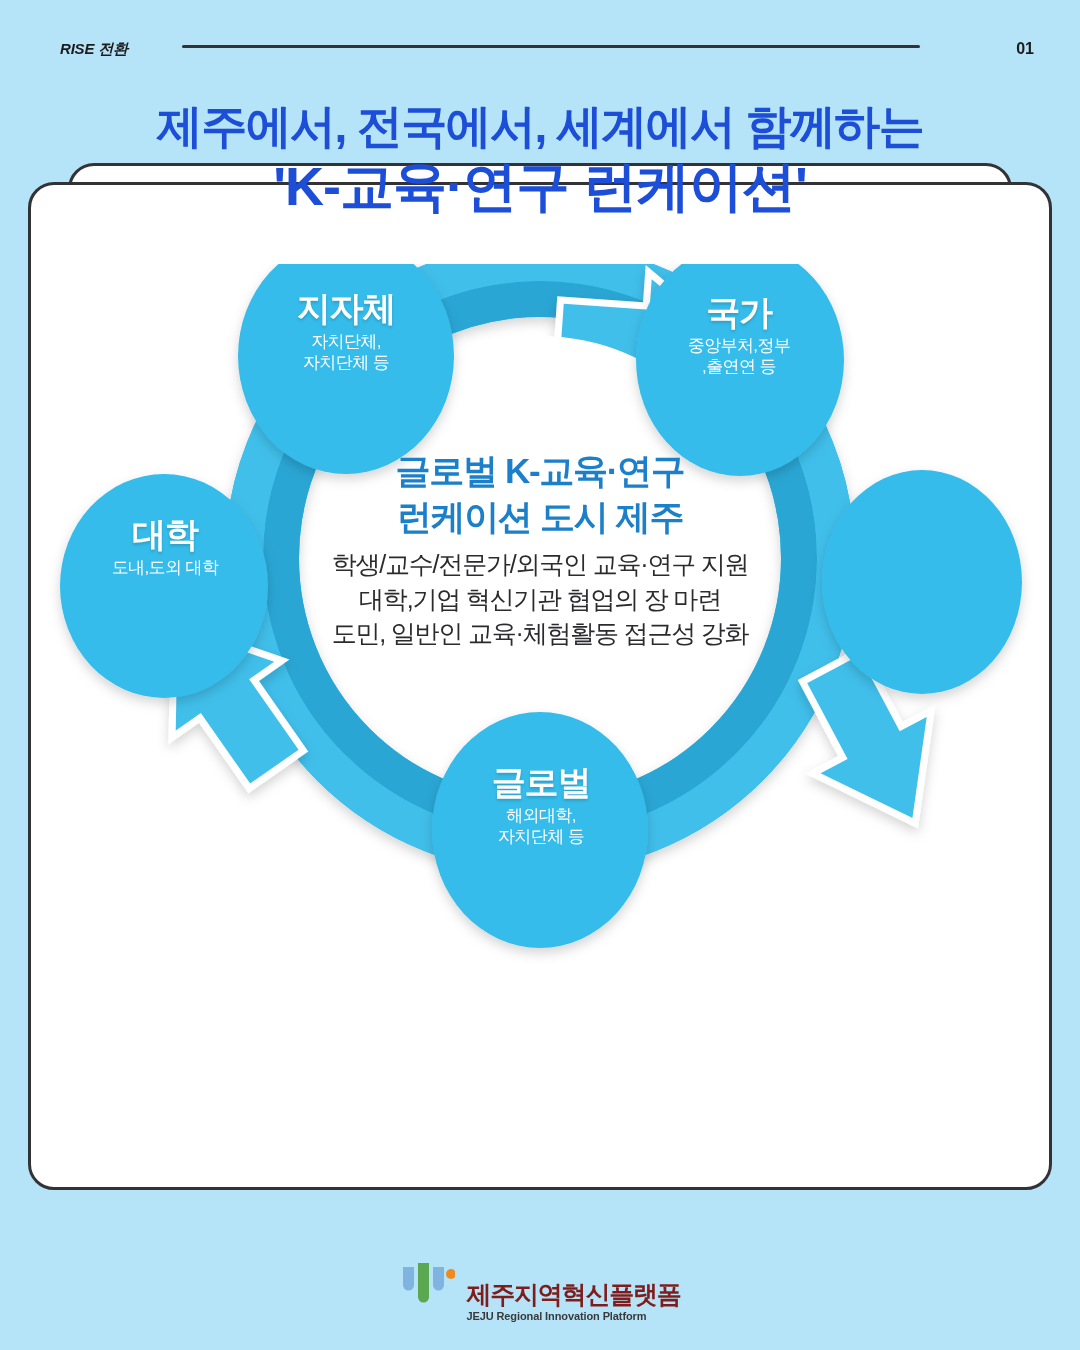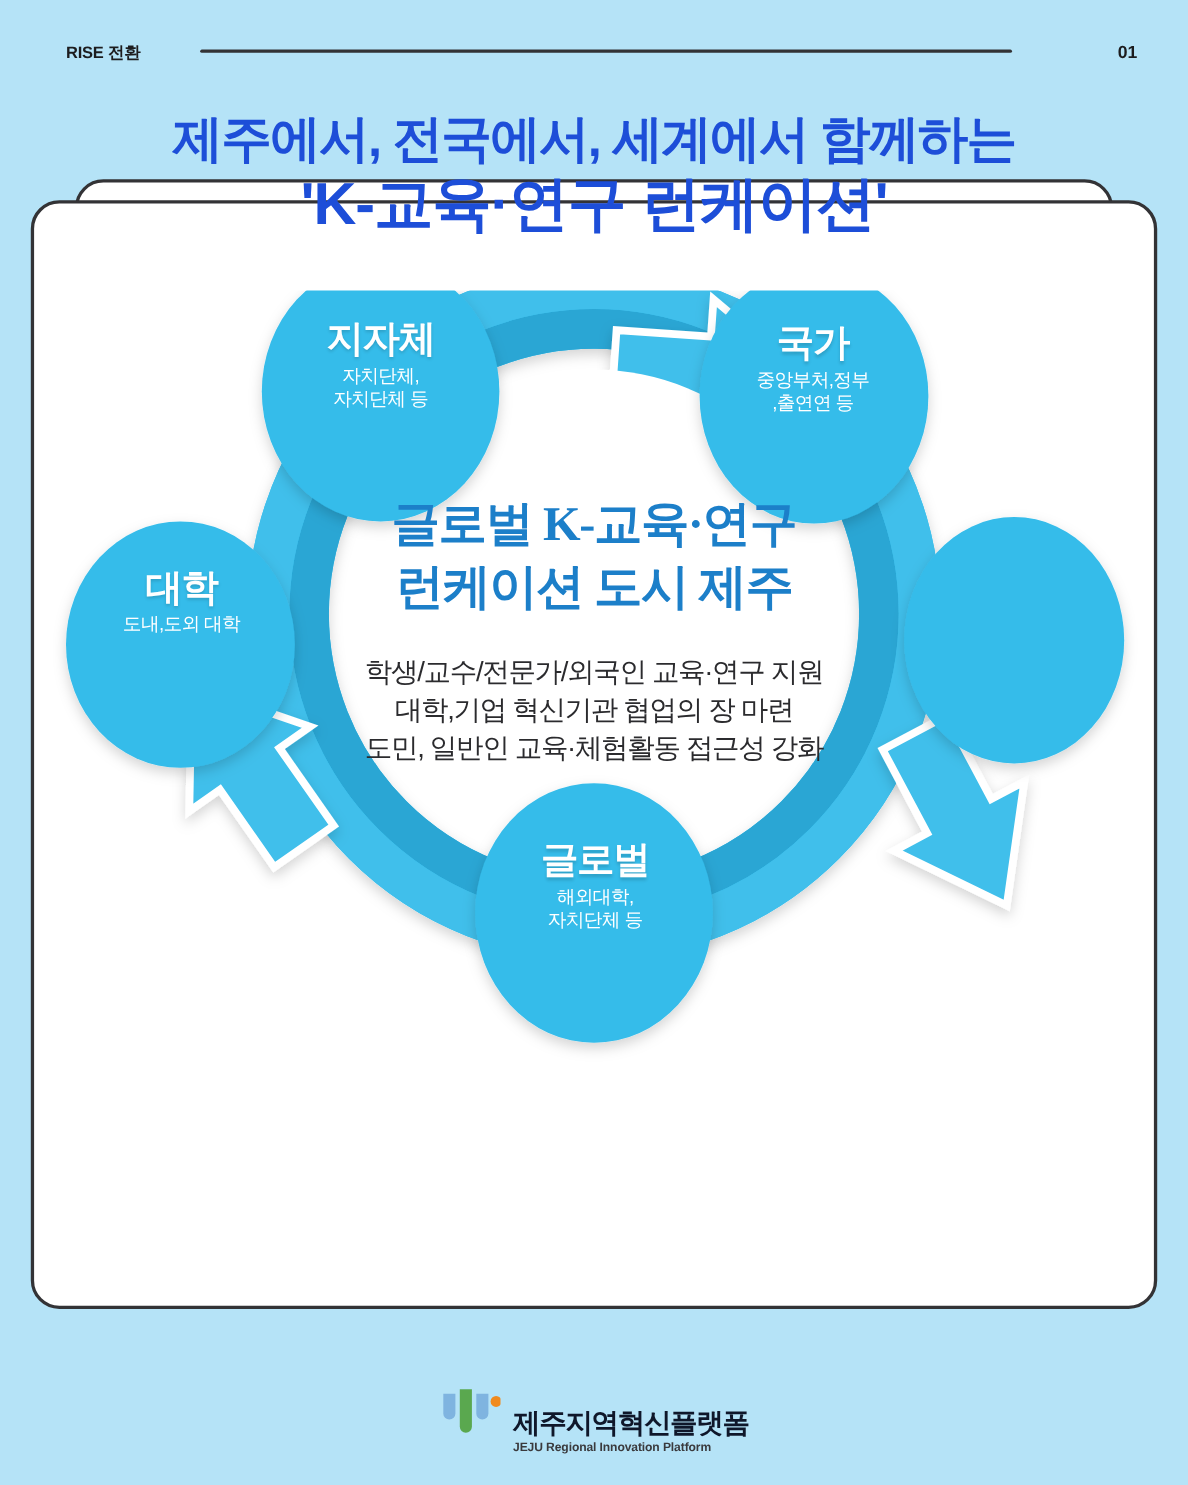--- a/index.html
+++ b/index.html
@@ -25,21 +25,21 @@
     background:#ffffff;
     border:3px solid #333336;
     border-radius:26px;
   }
 
   
   .hdr { position:absolute; left:60px; top:36px; right:46px; height:26px; }
   .hdr-left {
     position:absolute; left:0; top:0;
     font-size:15px; font-weight:700; color:#1c1c1e;
-    letter-spacing:-.2px; white-space:nowrap; line-height:26px;
+    letter-spacing:-.2px; white-space:nowrap; line-height:26px;font-style:italic;
   }
   .hdr-rule {
     position:absolute; left:122px; right:114px; top:9px;
     height:3px; background:#333336; border-radius:2px;
   }
   .hdr-page {
     position:absolute; right:0; top:0;
     font-size:16px; font-weight:700; color:#1c1c1e;
     line-height:26px;
   }
@@ -95,45 +95,44 @@
   .node.n-global  { left:400px; top:500px; width:226px; }
 
   
   .center-wrap {
     position:absolute; left:232px; top:184px;
     width:560px; text-align:center;
   }
   .center-head {
     color:#1c7fc9;
     font-weight:900;
-    font-size:44px;
+    font-size:35px;
     line-height:1.3;
     letter-spacing:-1.3px;
     white-space:nowrap;
-    font-family:Liberation Serif, serif;
   }
   .center-body {
-    margin-top:32px;
+    margin-top:8px;
     color:#2b2b2e;
     font-weight:400;
     font-size:25px;
     line-height:1.38;
     letter-spacing:-1.2px;
     white-space:nowrap;
   }
 
   
   .footer {
     position:absolute; left:0; right:0; top:1248px;
     display:flex; justify-content:center; align-items:center; gap:11px;
   }
   .logo-mark { display:block; }
   .logo-text { line-height:1; }
   .logo-kr {
-    font-size:25px; font-weight:900; color:#0f172a;
+    font-size:25px; font-weight:900; color:#7f1d1d;
     letter-spacing:-1.2px; display:block;margin-top:34px;
   }
   .logo-en {
     font-size:11px; font-weight:700; color:#3a3a3d;
     letter-spacing:-.1px; display:block; margin-top:4px;
   }
 </style>
 </head>
 <body>
 

